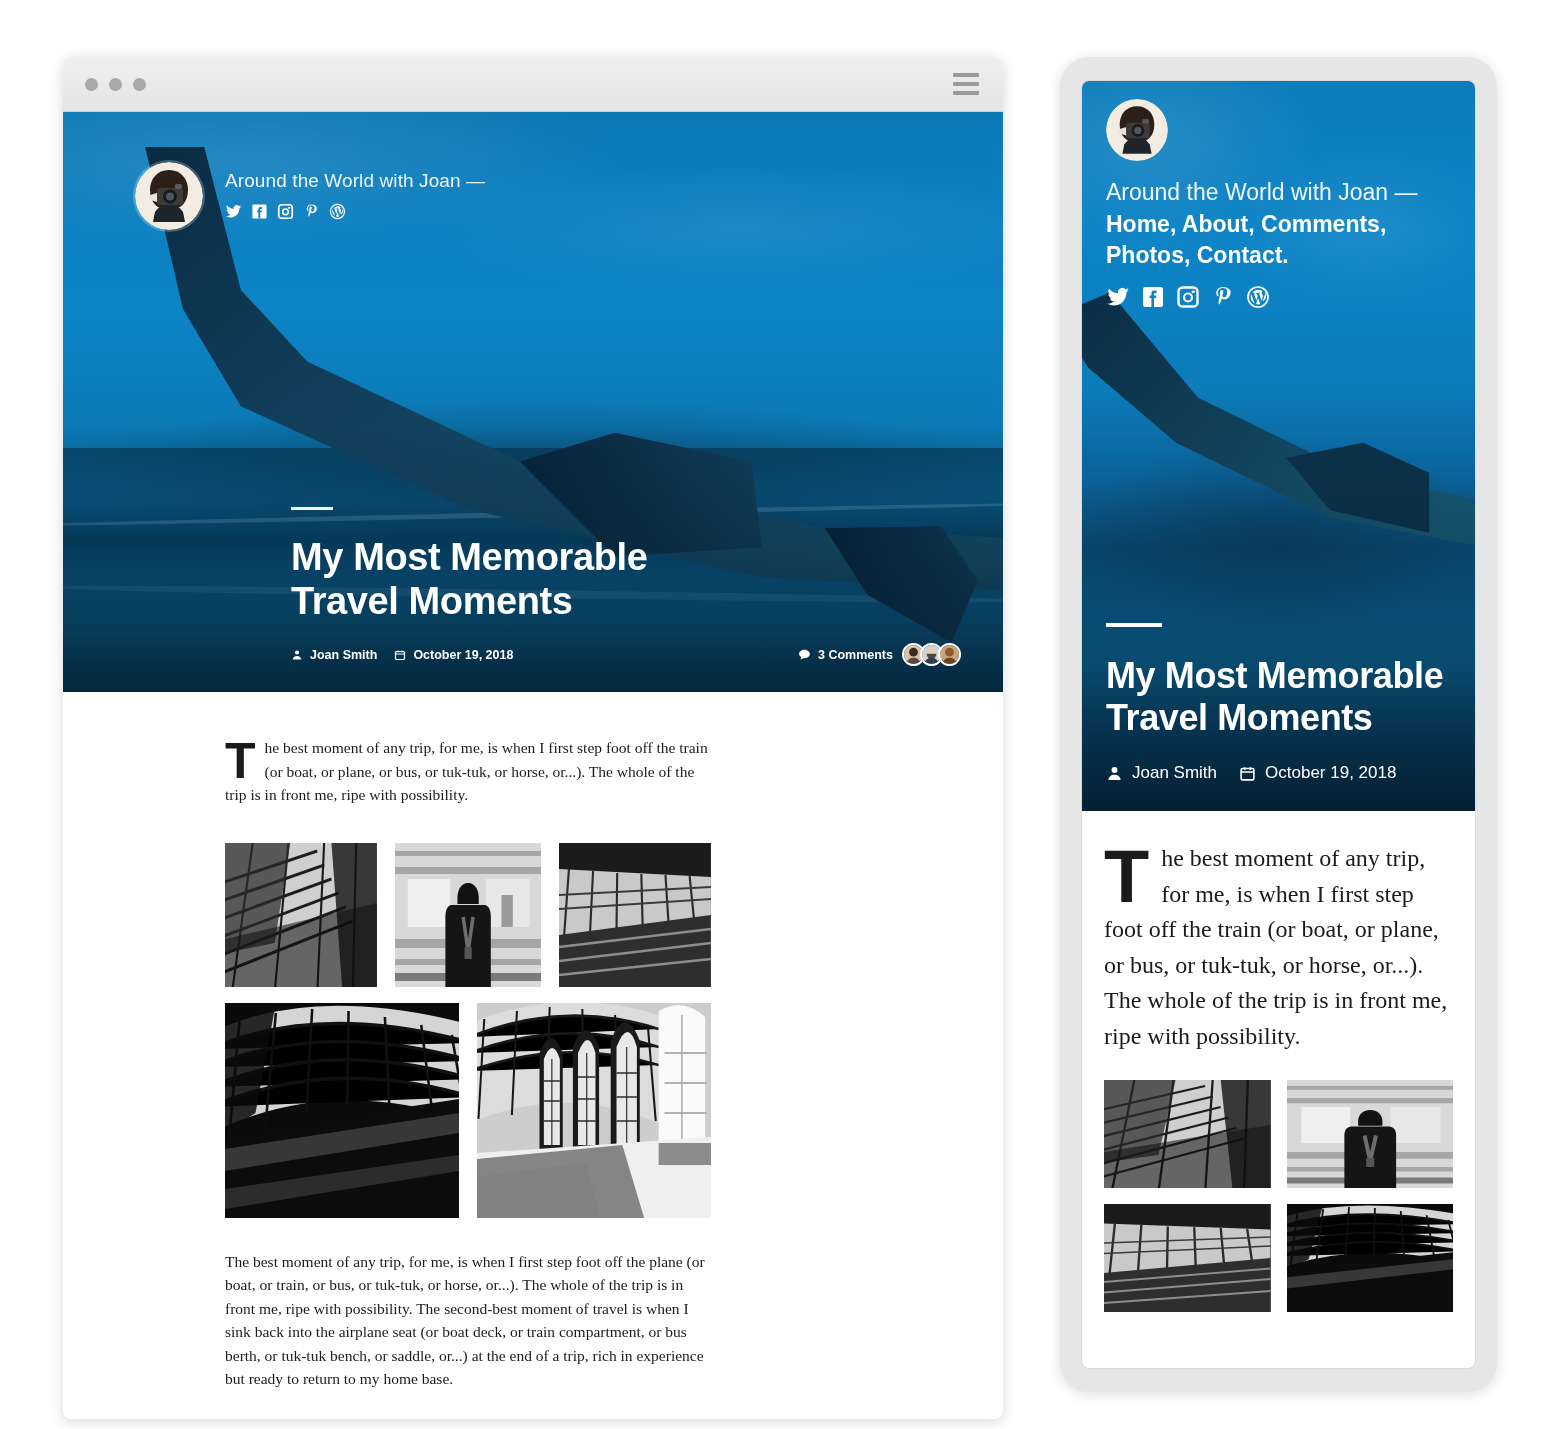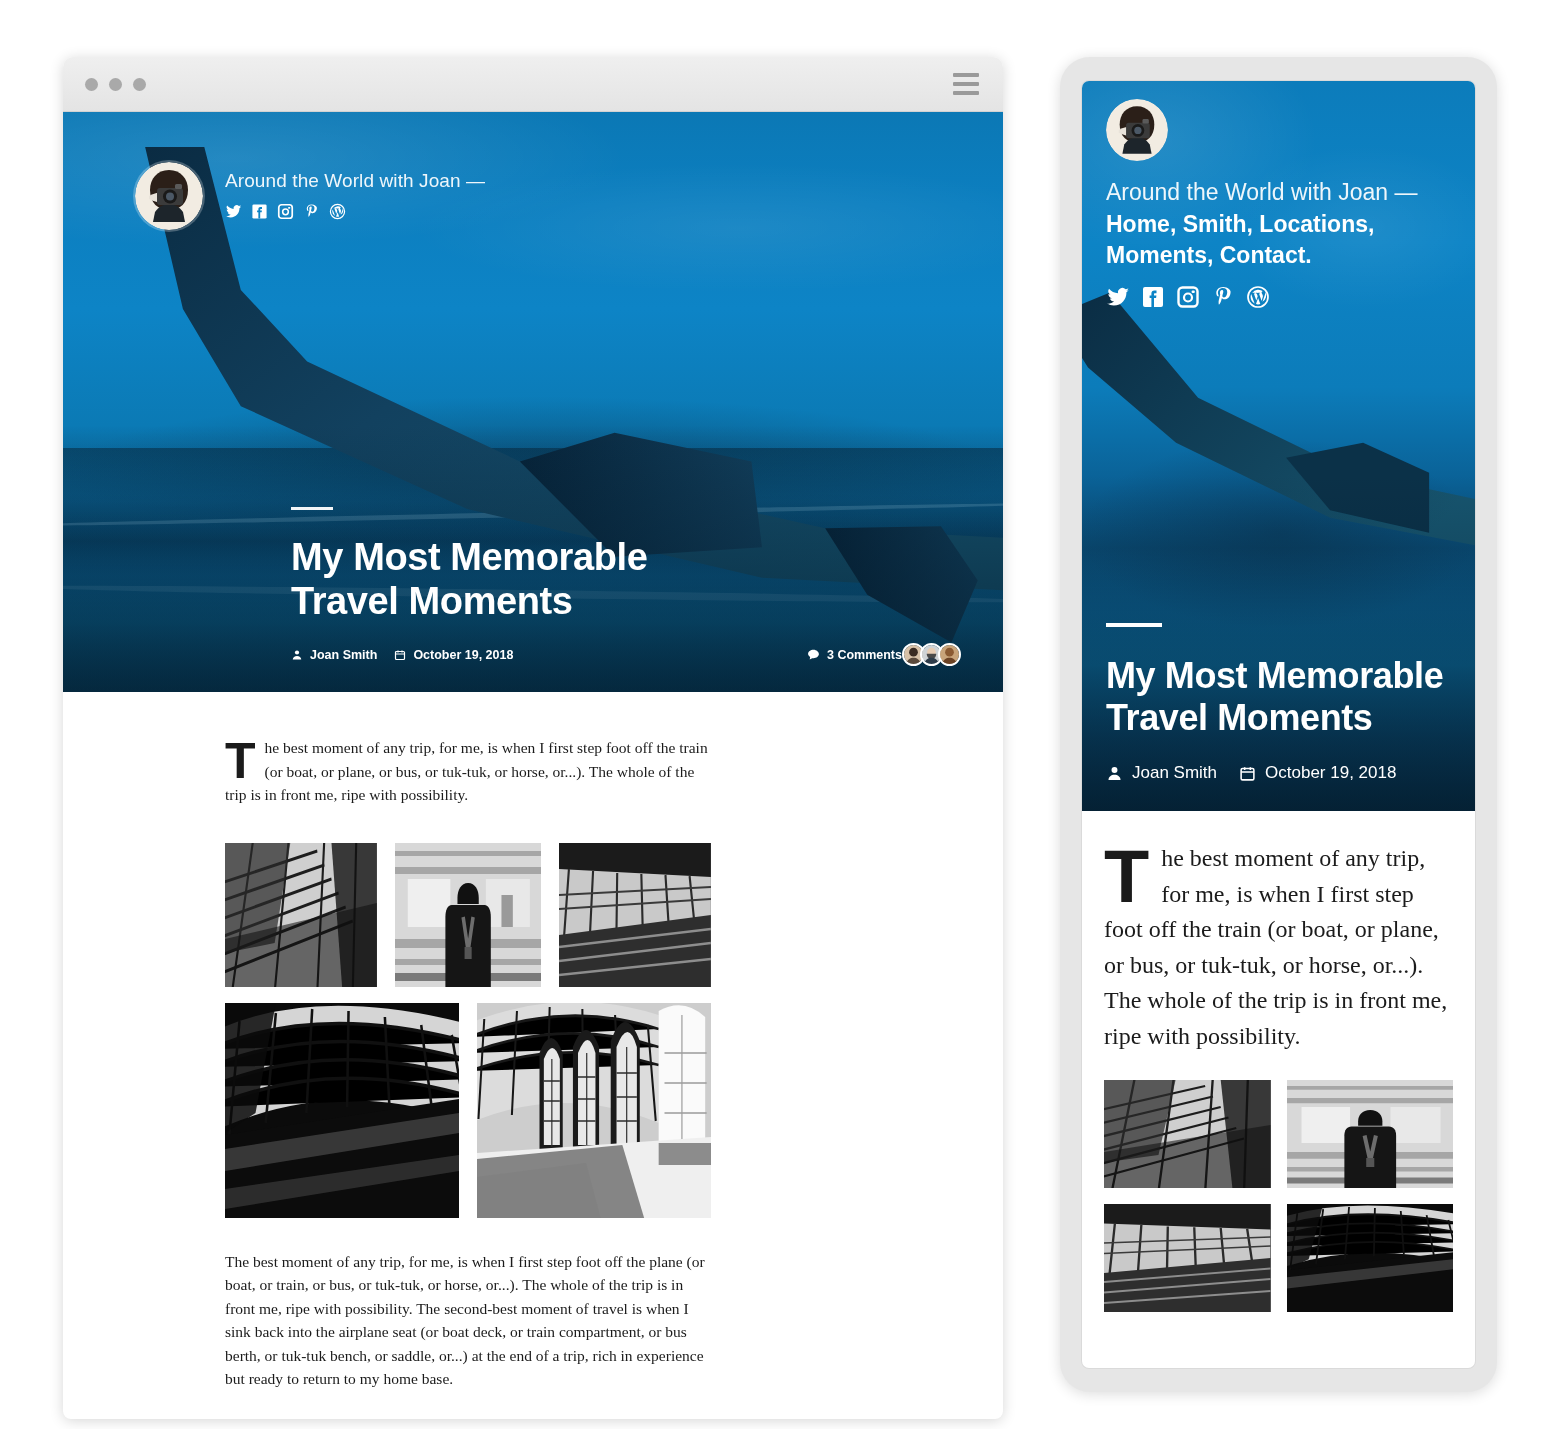--- a/index.html
+++ b/index.html
@@ -97,21 +97,21 @@
 
   .hero-foot { position: absolute; left: 228px; right: 42px; bottom: 26px; z-index: 5; }
   .rule { width: 42px; height: 3px; background: #ffffff; margin-bottom: 25px; opacity: .95; }
   .post-title {
     color: #ffffff; font-size: 38px; font-weight: 700; line-height: 1.16;
     letter-spacing: -0.4px; margin-bottom: 20px; max-width: 560px;
   }
   .meta-row { display: flex; align-items: center; justify-content: space-between; }
   .meta-left { display: flex; align-items: center; gap: 17px; }
   .meta-item { display: flex; align-items: center; gap: 7px; color: #ffffff; font-size: 12.5px; font-weight: 700; }
-  .meta-right { display: flex; align-items: center; }
+  .meta-right { display: flex; align-items: center; gap: 9px; }
   .commenters { display: flex; }
   .commenter {
     width: 23px; height: 23px; border-radius: 50%;
     border: 2px solid #fff; margin-left: -5px; overflow: hidden;
   }
   .commenter:first-child { margin-left: 0; }
 
   
   .article { padding: 44px 62px 0 62px; }
   .body-col { width: 486px; margin-left: 100px; }
@@ -477,22 +477,22 @@
               <path d="M20 50c4-6 10-8 14-8s10 2 14 8l2 10H18z" fill="#1d252b"></path>
               <path d="M14 34c7-4 16-5 23-3l-2 10c-8 1-15-1-21-4z" fill="#e9e3da"></path>
               <rect x="22" y="26" width="26" height="17" rx="3" fill="#3b3b3b"></rect>
               <circle cx="35" cy="34.5" r="7" fill="#1a1a1a"></circle>
               <circle cx="35" cy="34.5" r="4" fill="#4b5866"></circle>
               <rect x="40" y="22" width="7" height="5" rx="1.5" fill="#5a5a5a"></rect>
             </svg>
           </div>
           <div class="m-site-name">Around the World with Joan —</div>
           <div class="m-site-nav">
-            <span>Home, Smith, Locations,</span><br>
-            <span>Moments, Contact.</span>
+            <span>Home, About, Comments,</span><br>
+            <span>Photos, Contact.</span>
           </div>
           <div class="m-socials">
             <span>
               <svg width="24" height="24" viewBox="0 0 24 24" fill="#fff">
                   <path d="M23 4.9c-.8.4-1.7.6-2.6.8.9-.6 1.6-1.4 2-2.5-.9.5-1.8.9-2.8 1.1a4.4 4.4 0 0 0-7.5 4C8.4 8 5.2 6.3 3 3.7a4.4 4.4 0 0 0 1.4 5.9c-.7 0-1.4-.2-2-.5 0 2.1 1.5 3.9 3.5 4.3-.6.2-1.3.2-2 .1.6 1.8 2.2 3.1 4.2 3.1A8.9 8.9 0 0 1 1 18.5a12.5 12.5 0 0 0 6.8 2c8.1 0 12.6-6.8 12.6-12.6v-.6c.9-.6 1.7-1.4 2.3-2.3z"></path>
                 </svg>
             </span>
             <span>
               <svg width="24" height="24" viewBox="0 0 24 24">
                   <rect x="2" y="2" width="20" height="20" rx="2" fill="#fff"></rect>

